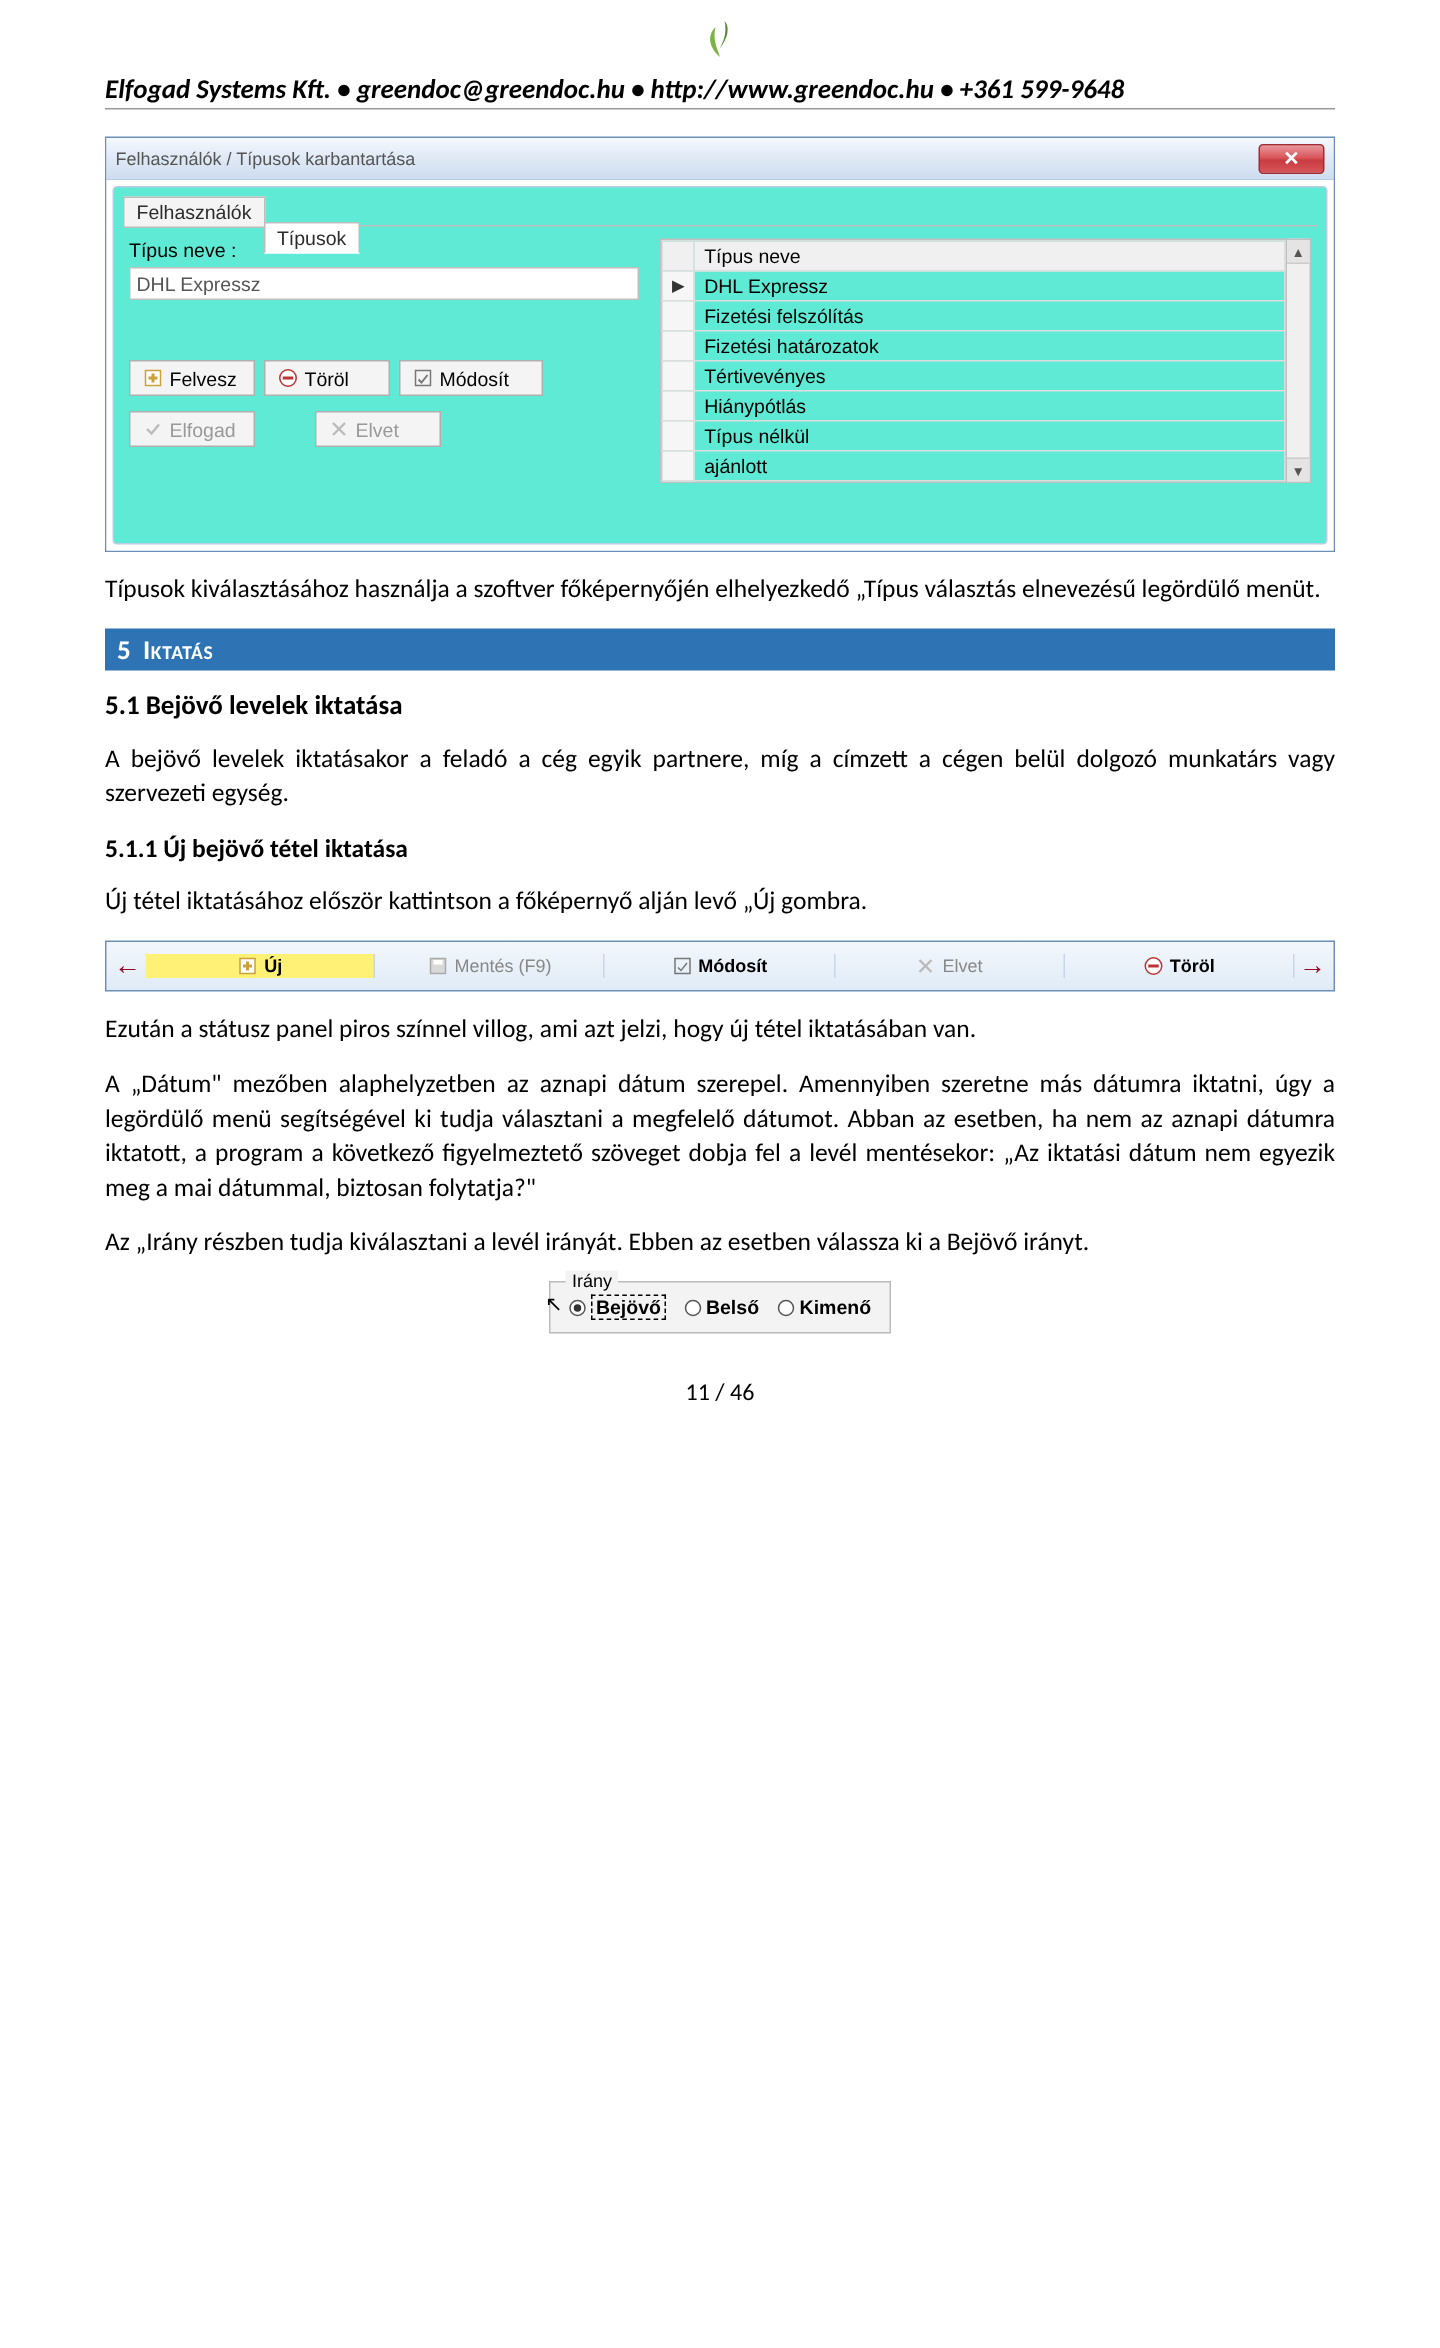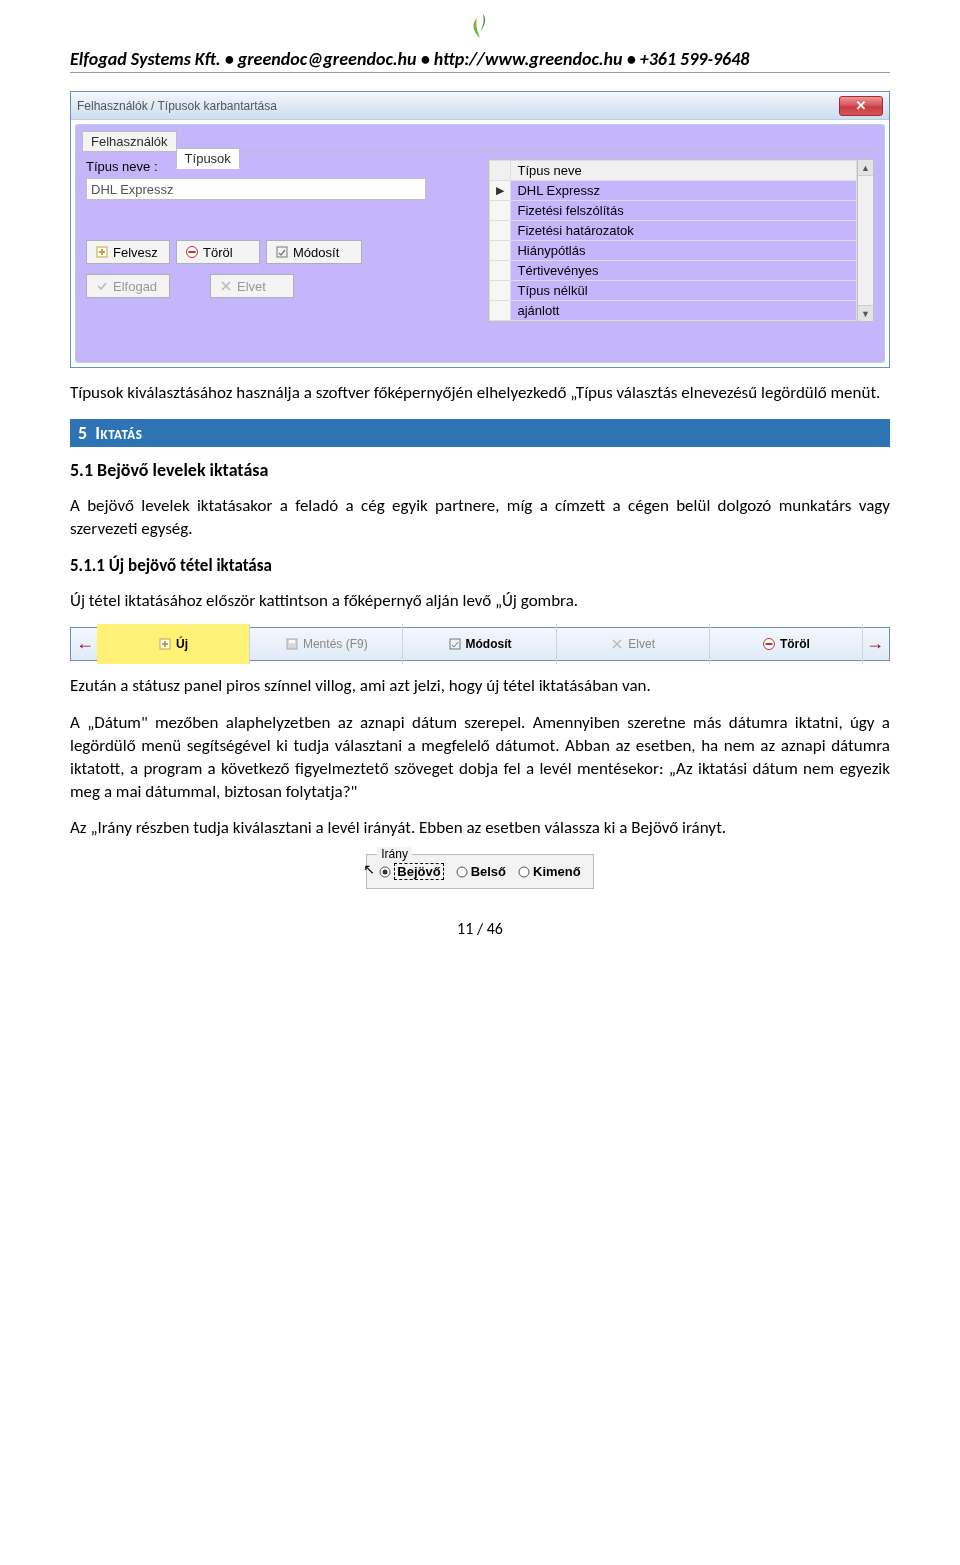--- a/index.html
+++ b/index.html
@@ -77,21 +77,21 @@
   .dialog-body {
     display: flex;
     background: #fff;
     padding: 0;
   }
   .body-inner {
     flex: 1;
     border: 1px solid #b9cde6;
     margin: 4px;
     border-radius: 3px;
-    background: #c4b5fd;
+    background: #5eead4;
     padding-bottom: 40px;
   }
   .tabs-row { display: flex; padding: 4px 6px 0; gap: 0; }
   .tab {
     border: 1px solid #bdbdbd;
     border-bottom: 1px solid #fff;
     padding: 2px 8px;
     font-size: 13px;
     background: #fff;
     color: #2c2c2c;
@@ -134,21 +134,21 @@
     font-size: 13px;
   }
   .grid-table th, .grid-table td {
     border: 1px solid #ddd;
     padding: 2px 6px;
     text-align: left;
     height: 20px;
   }
   .grid-table th { background:#f0f0f0; font-weight:normal; text-align:left; }
   .row-mark { width:14px; border-right:1px solid #ccc; background:#f6f6f6; text-align:center; font-size:11px; color:#333; }
-  .grid-wrap { position:relative; display:flex;margin-left:48px; }
+  .grid-wrap { position:relative; display:flex; }
   .grid-wrap .grid-area { flex:1; border:1px solid #c0c0c0; }
   .grid-wrap .scrollbar {
     width:16px; border:1px solid #c0c0c0; border-left:0;
     background:#f0f0f0; position:relative;
   }
   .scrollbar .up, .scrollbar .down {
     height:16px; background:#e4e4e4; display:block; text-align:center; font-size:9px; color:#555; line-height:16px;
     border-bottom:1px solid #ccc;
   }
   .scrollbar .down { border-bottom:none; border-top:1px solid #ccc; position:absolute; bottom:0; left:0; right:0; }
@@ -162,21 +162,21 @@
     display: flex; align-items: center;
     font-family: Tahoma, Arial, sans-serif;
     font-size: 12px;
     padding: 0 2px;
   }
   .toolbar-strip .arrow-cell {
     width:24px; text-align:center; color:#902; font-size:18px; font-weight:bold;
   }
   .toolbar-strip .tbtn {
     flex:1; text-align:center; display:flex; align-items:center; justify-content:center; gap:4px;
-    height: 40px; border-right:1px solid #c8d6e9; padding:0 6px;
+    height: 16px; border-right:1px solid #c8d6e9; padding:0 6px;
   }
   .toolbar-strip .tbtn:last-of-type { border-right:none; }
   .toolbar-strip .tbtn.highlight { background:#fff176; }
   .toolbar-strip .tbtn.dim { color:#888; }
   .toolbar-strip .bold { font-weight:bold; color:#000; }
 
   
   .irany-wrap { text-align:center; margin: 10px 0; }
   .irany-box {
     display:inline-block;
@@ -288,25 +288,25 @@
                 <tr>
                       <td class="row-mark"></td>
                       <td>Fizetési felszólítás</td>
                     </tr>
                 <tr>
                       <td class="row-mark"></td>
                       <td>Fizetési határozatok</td>
                     </tr>
                 <tr>
                       <td class="row-mark"></td>
+                      <td>Tértivevényes</td>
+                    </tr>
+                <tr>
+                      <td class="row-mark"></td>
                       <td>Hiánypótlás</td>
-                    </tr>
-                <tr>
-                      <td class="row-mark"></td>
-                      <td>Tértivevényes</td>
                     </tr>
                 <tr>
                       <td class="row-mark"></td>
                       <td>Típus nélkül</td>
                     </tr>
                 <tr>
                       <td class="row-mark"></td>
                       <td>ajánlott</td>
                     </tr>
               </tbody>

